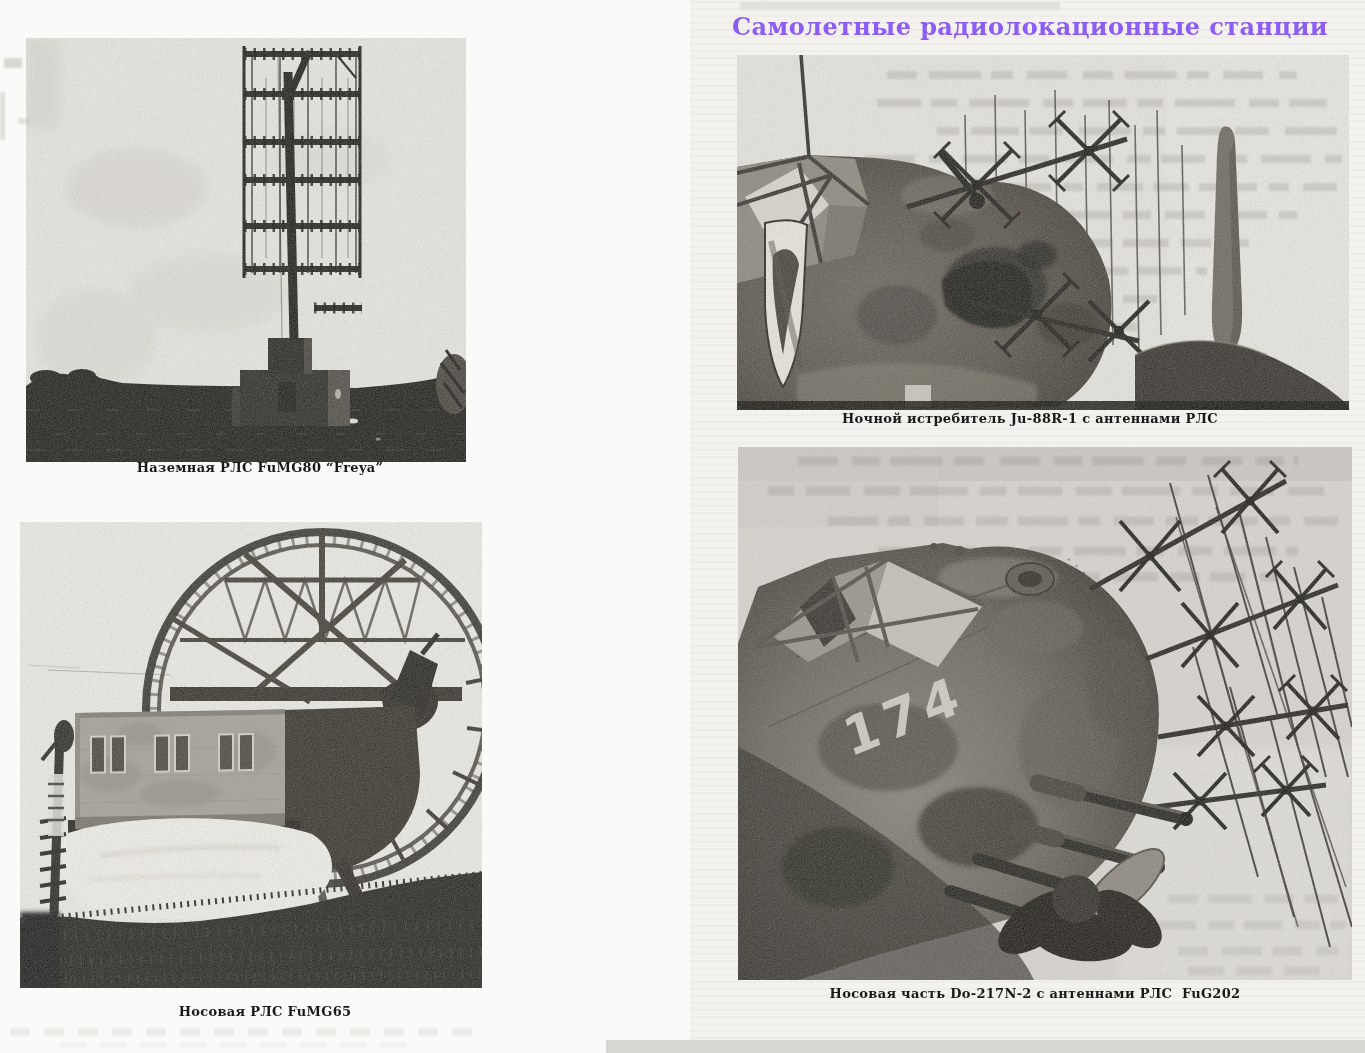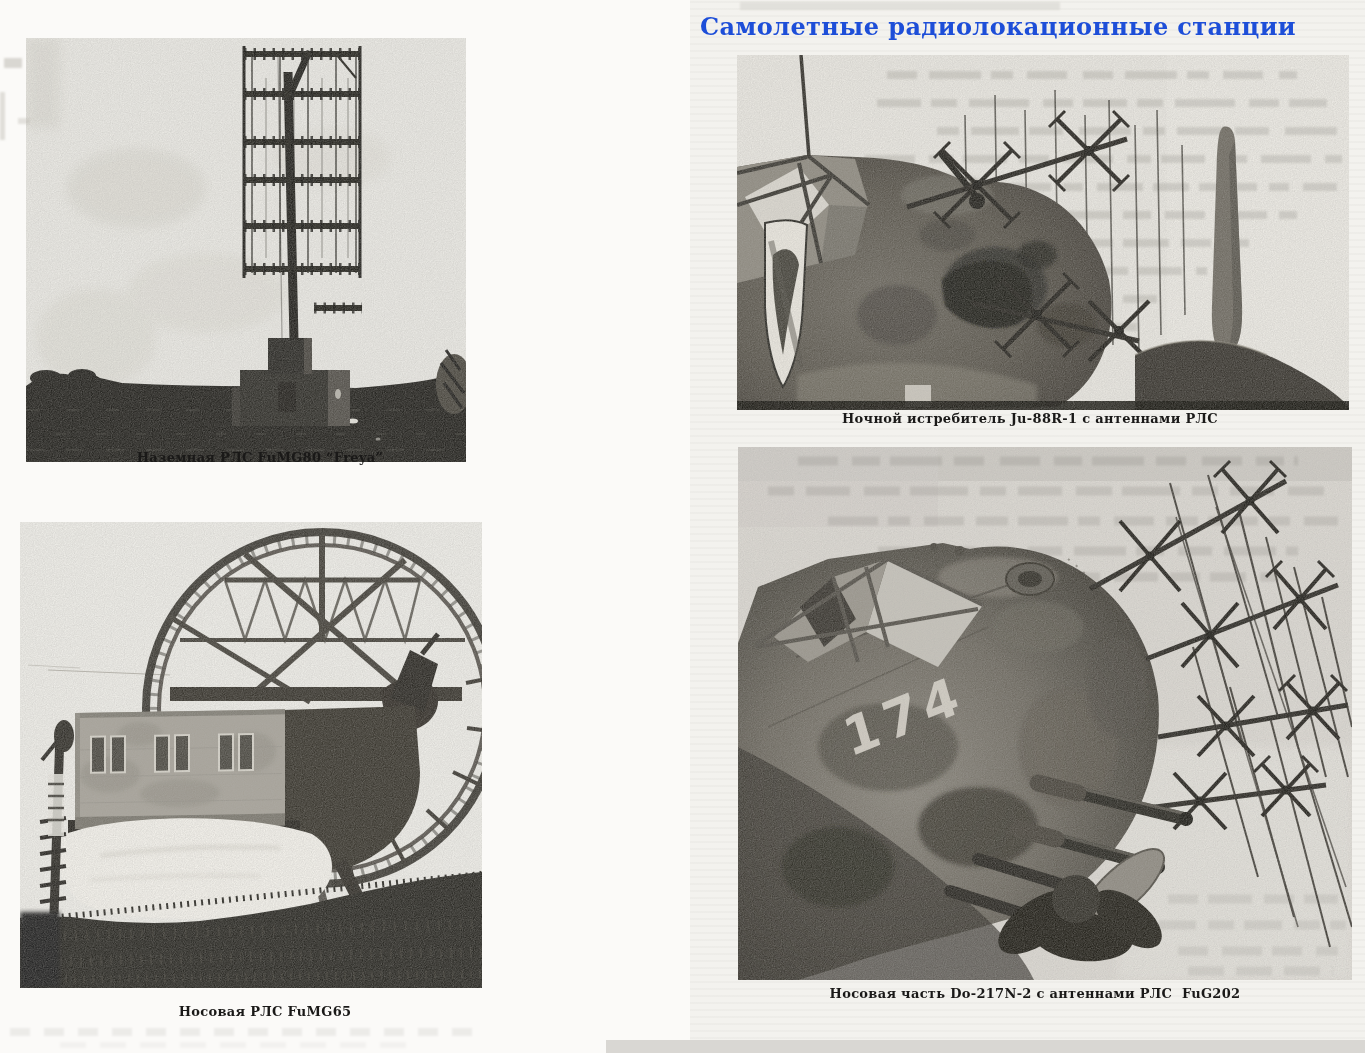--- a/index.html
+++ b/index.html
@@ -14,22 +14,22 @@
       repeating-linear-gradient(0deg, rgba(120,118,110,.045) 0 2px, rgba(0,0,0,0) 2px 7px),
       #f3f2ee;
   }
   .photo{position:absolute;display:block;}
   .caption{
     position:absolute;text-align:center;font-weight:bold;color:#1a1918;
     letter-spacing:.3px;white-space:pre-wrap;
   }
   .caption.small{font-size:13px;}
   .header{
-    position:absolute;left:700px;top:12px;width:660px;text-align:left;
-    font-weight:bold;font-size:24px;color:#1d4ed8;letter-spacing:.4px;
+    position:absolute;left:700px;top:12px;width:660px;text-align:center;
+    font-weight:bold;font-size:24px;color:#8b5cf6;letter-spacing:.4px;
   }
   .smudge{position:absolute;filter:blur(1px);}
   .ghostrow{position:absolute;filter:blur(1px);}
 </style>
 </head>
 <body>
 
 <div class="right-page"></div>
 
 <div class="header">Самолетные радиолокационные станции</div>
@@ -133,21 +133,21 @@
     </g>
     <g stroke="#23221e" stroke-width="3">
       <line x1="218" y1="8" x2="218" y2="240"></line>
       <line x1="334" y1="8" x2="334" y2="240"></line>
     </g>
     <line x1="310" y1="16" x2="330" y2="40" stroke="#26251f" stroke-width="2"></line>
   </g>
   <rect width="440" height="424" filter="url(#grain)" opacity=".5"></rect>
 </svg>
 
-<div class="caption small" style="left:0;top:450px;width:520px">Наземная РЛС FuMG80 “Freya”</div>
+<div class="caption small" style="left:0;top:460px;width:520px">Наземная РЛС FuMG80 “Freya”</div>
 
 <svg class="photo" style="left:20px;top:522px" width="462" height="466" viewBox="0 0 462 466" role="img">
   <rect width="462" height="466" fill="#edece7"></rect>
   <line x1="28" y1="148" x2="150" y2="153" stroke="#a9a69d" stroke-width="1.2" opacity=".8"></line>
   <line x1="8" y1="143" x2="60" y2="146" stroke="#a9a69d" stroke-width="1" opacity=".5"></line>
 
   <g>
     <circle cx="302" cy="186" r="176" fill="none" stroke="#403e38" stroke-width="8"></circle>
     <circle cx="302" cy="186" r="163" fill="none" stroke="#4a4740" stroke-width="4" opacity=".9"></circle>
     <circle cx="302" cy="186" r="170" fill="none" stroke="#35332d" stroke-width="12" stroke-dasharray="3 11" opacity=".5"></circle>

